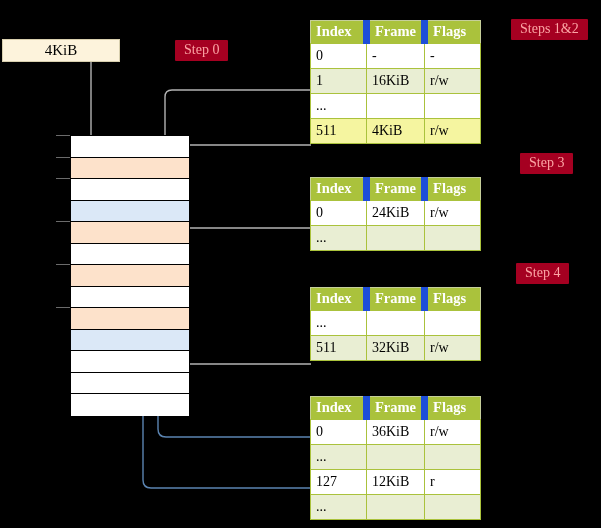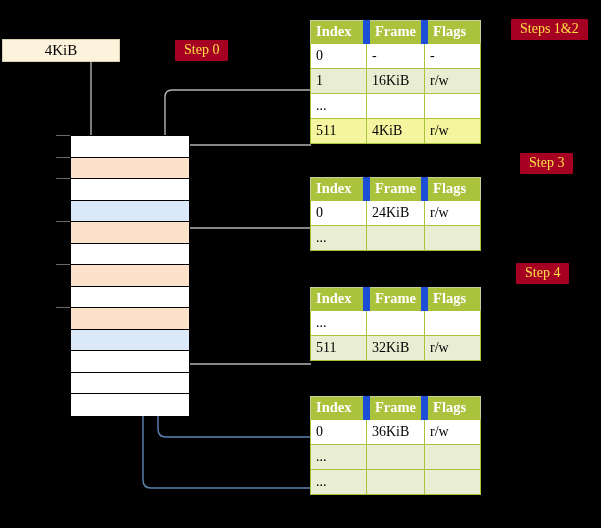--- a/index.html
+++ b/index.html
@@ -13,21 +13,21 @@
   #root {
     position: relative;
     width: 601px; height: 528px;
     background: #000000;
   }
 
   
   .badge {
     position: absolute;
     background: #a50021;
-    color: #fde047;
+    color: #fca5a5;
     font-family: "Liberation Serif", serif;
     font-size: 14px;
     line-height: 18px;
     padding: 1px 9px 2px 9px;
     white-space: nowrap;
     text-align: left;
     border-radius: 1px;
   }
 
   
@@ -271,20 +271,25 @@
           <tr class="odd">
             <td class="col-index">0</td>
             <td class="col-frame">36KiB</td>
             <td class="col-flags">r/w</td>
           </tr>
           <tr class="even">
             <td class="col-index">...</td>
             <td class="col-frame"></td>
             <td class="col-flags"></td>
           </tr>
+          <tr class="odd">
+            <td class="col-index">127</td>
+            <td class="col-frame">12KiB</td>
+            <td class="col-flags">r</td>
+          </tr>
           <tr class="even">
             <td class="col-index">...</td>
             <td class="col-frame"></td>
             <td class="col-flags"></td>
           </tr>
         </tbody>
       </table>
     </div>
 
 </div>

